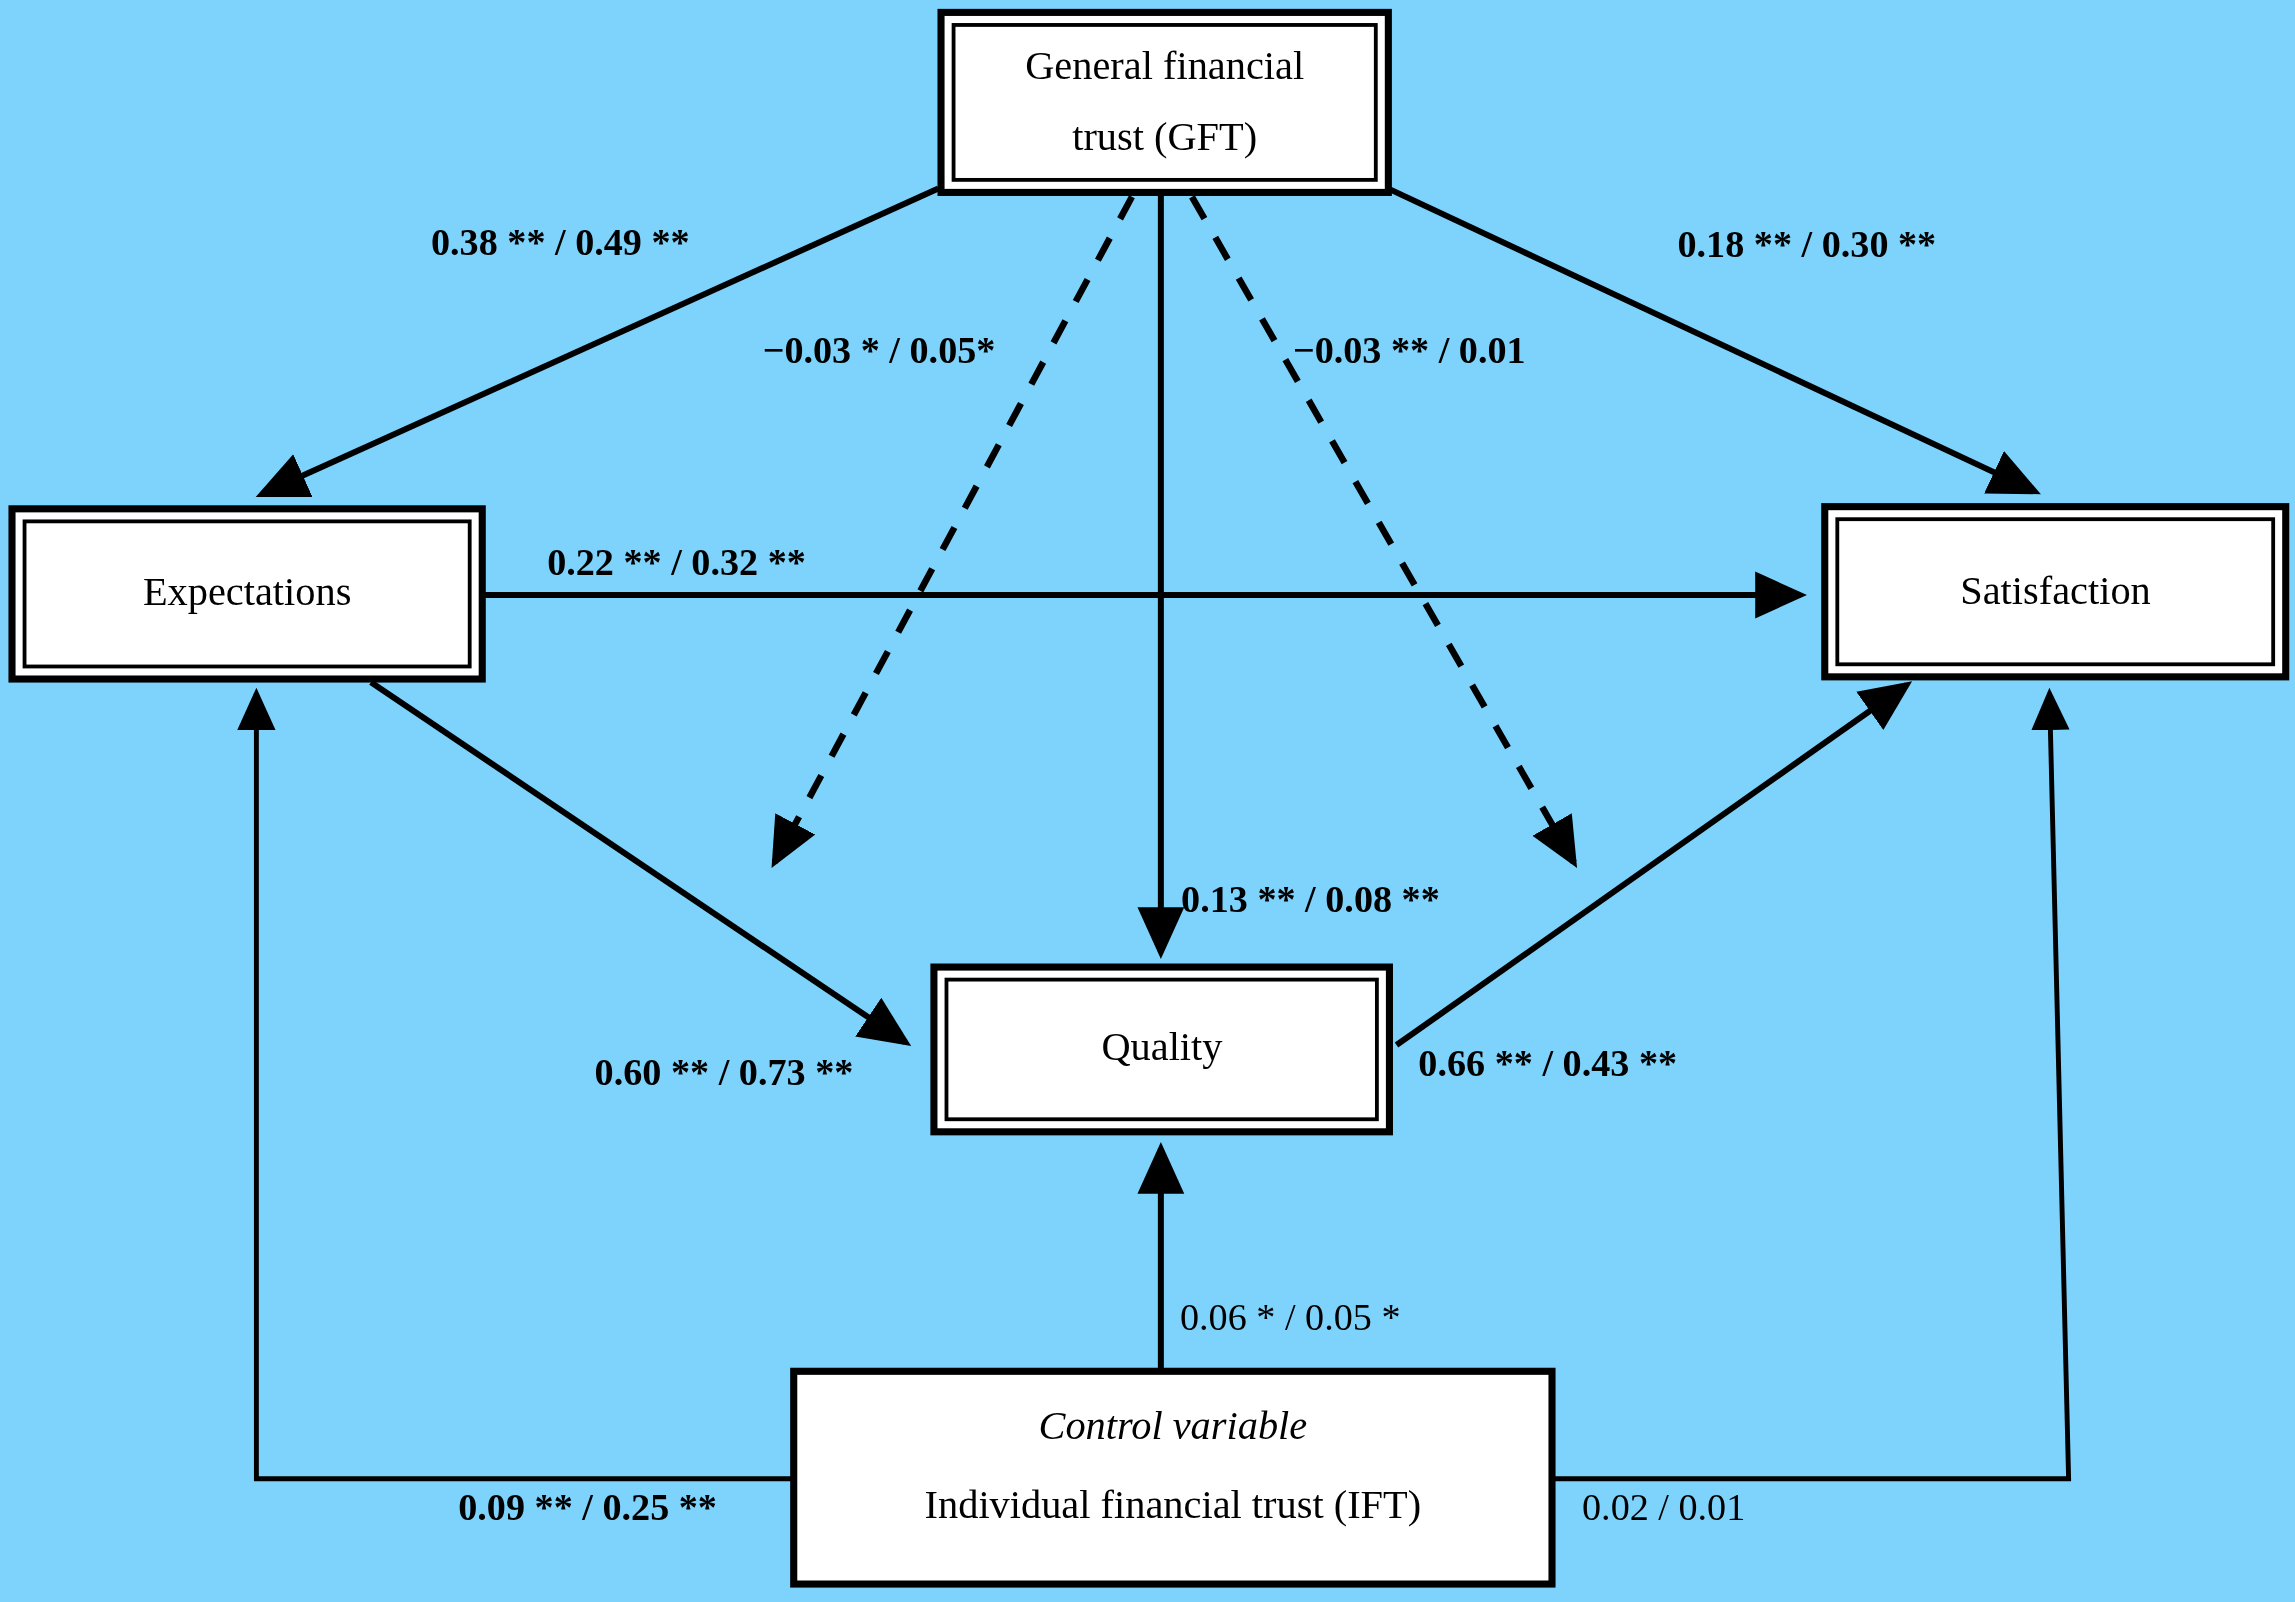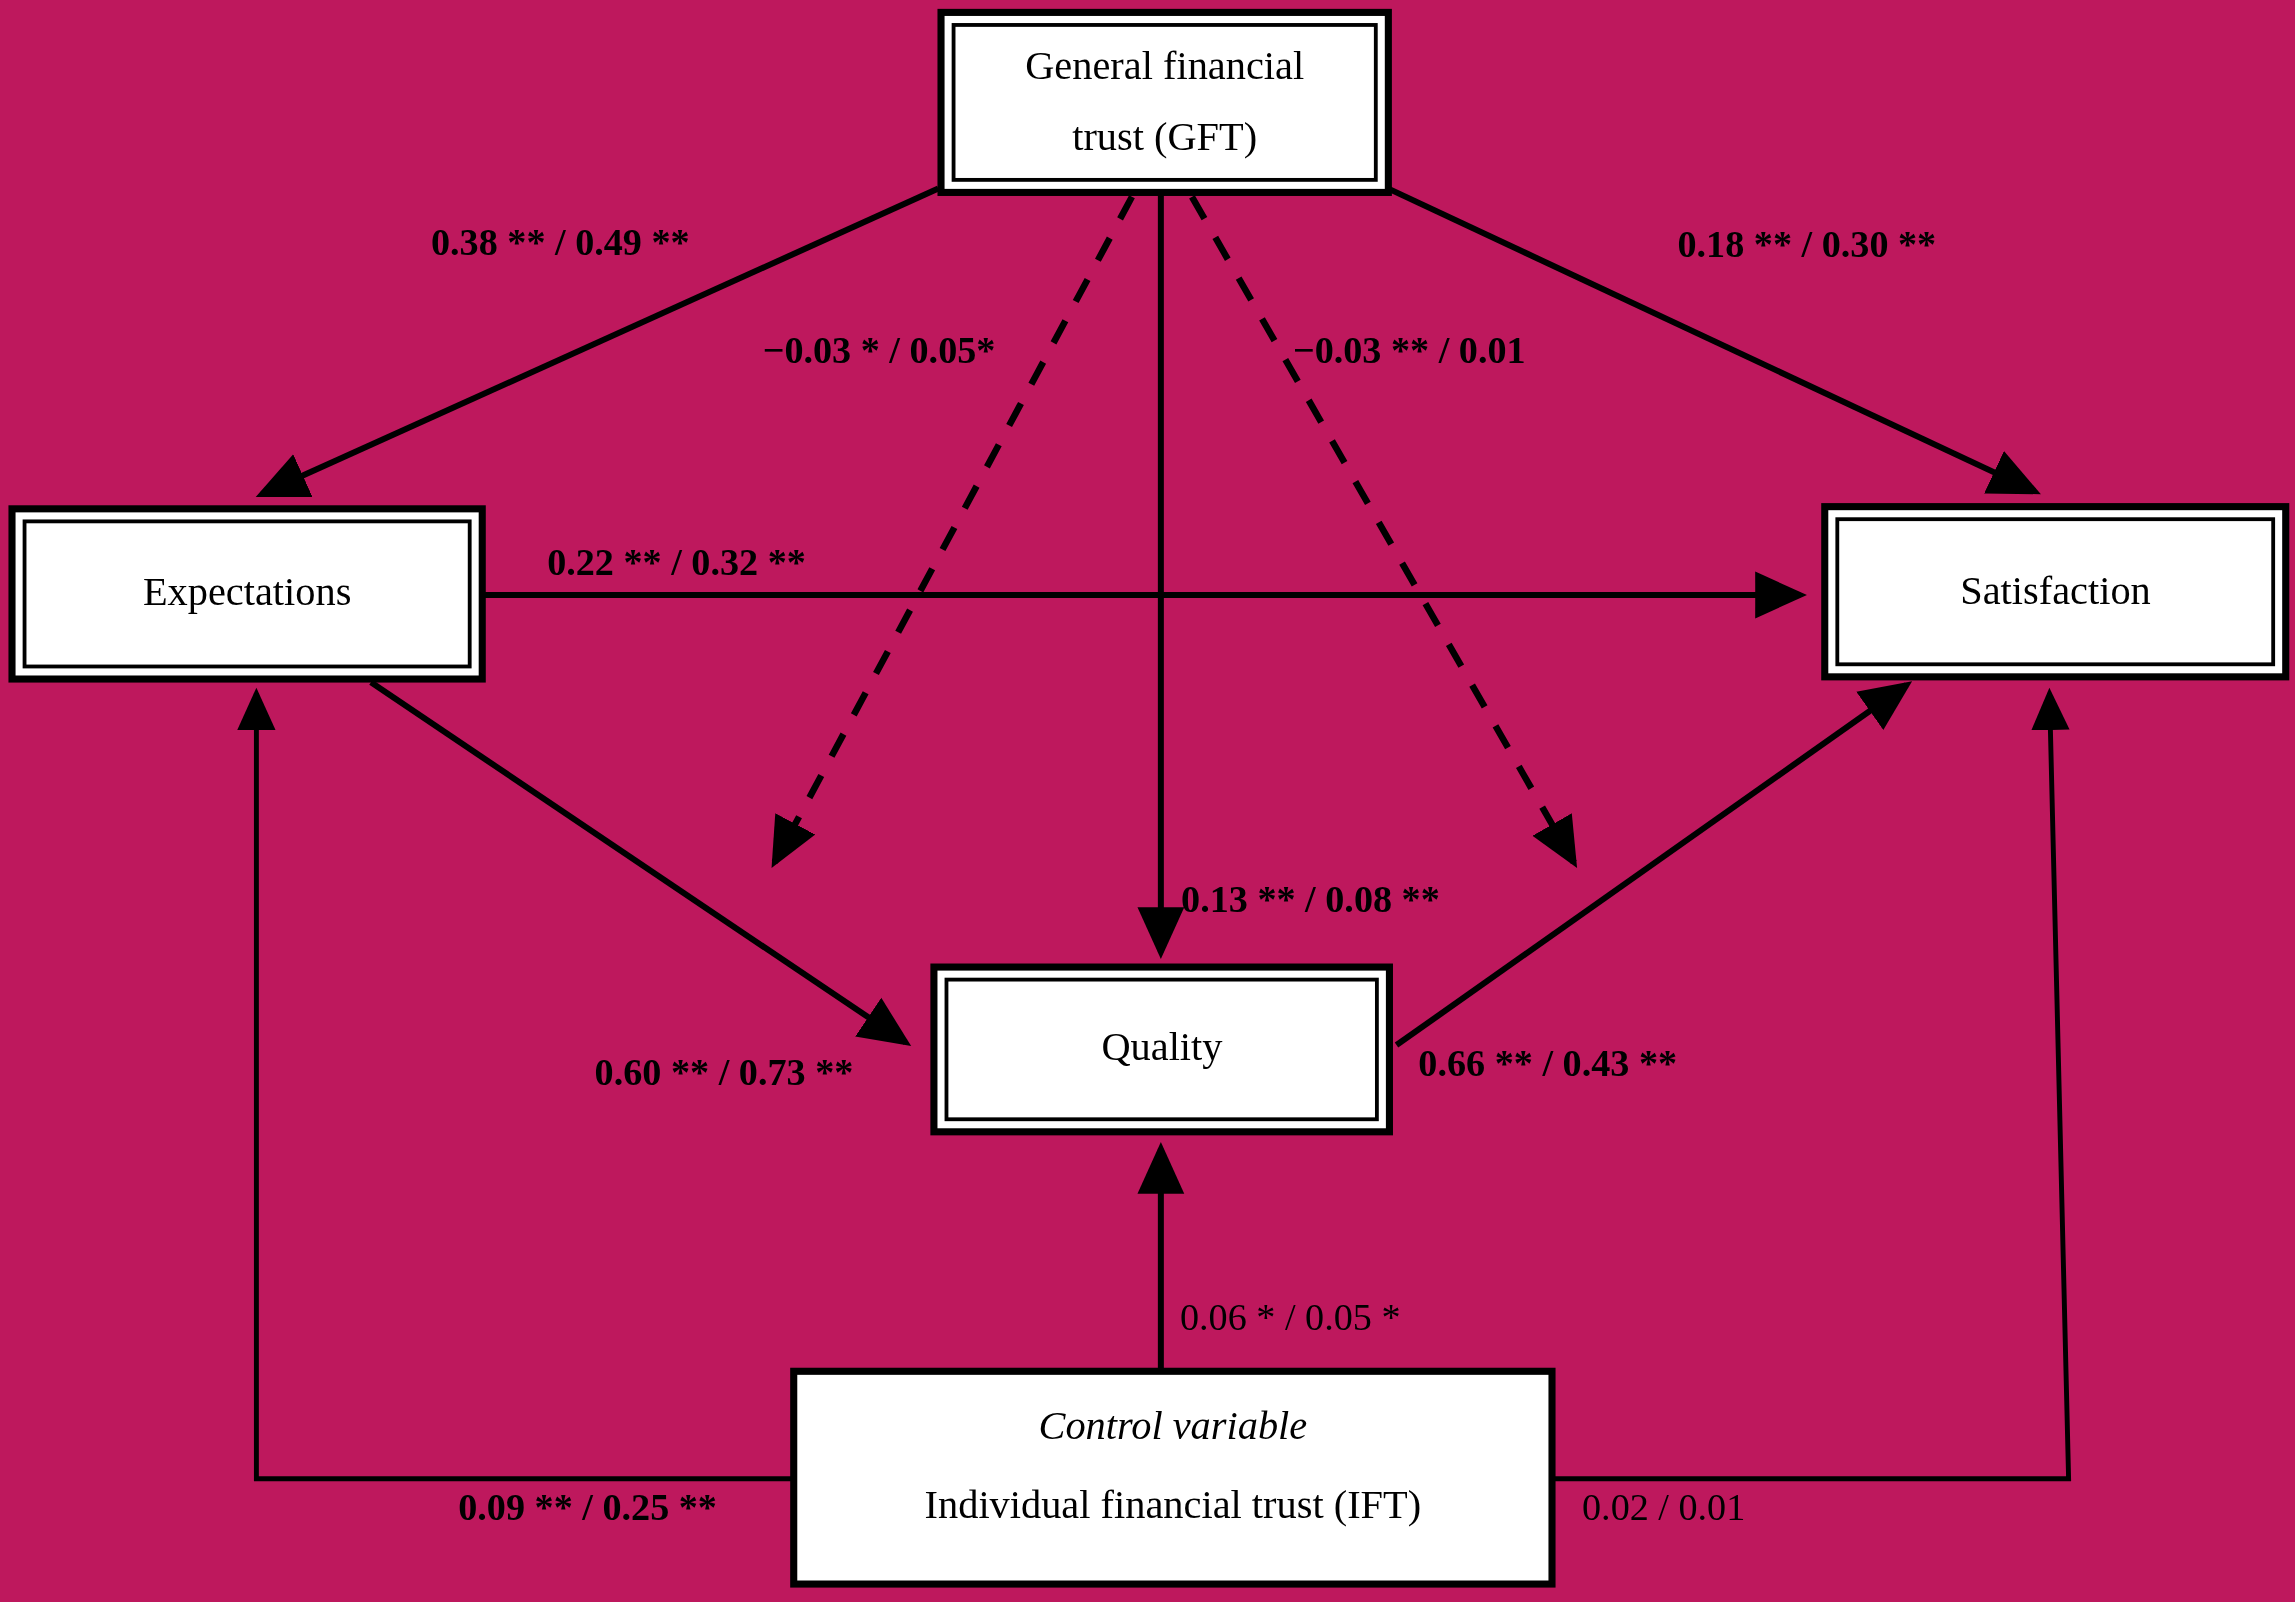--- a/index.html
+++ b/index.html
@@ -5,21 +5,21 @@
 <style>
   html, body {
     margin: 0;
     padding: 0;
     background: #ffffff;
   }
   #diagram-root {
     position: relative;
     width: 2295px;
     height: 1603px;
-    background: #be185d;
+    background: #7dd3fc;
     font-family: "Liberation Serif", "DejaVu Serif", serif;
     overflow: hidden;
   }
   svg#sem-svg {
     position: absolute;
     top: 0; left: 0;
     width: 2295px;
     height: 1603px;
     display: block;
   }

